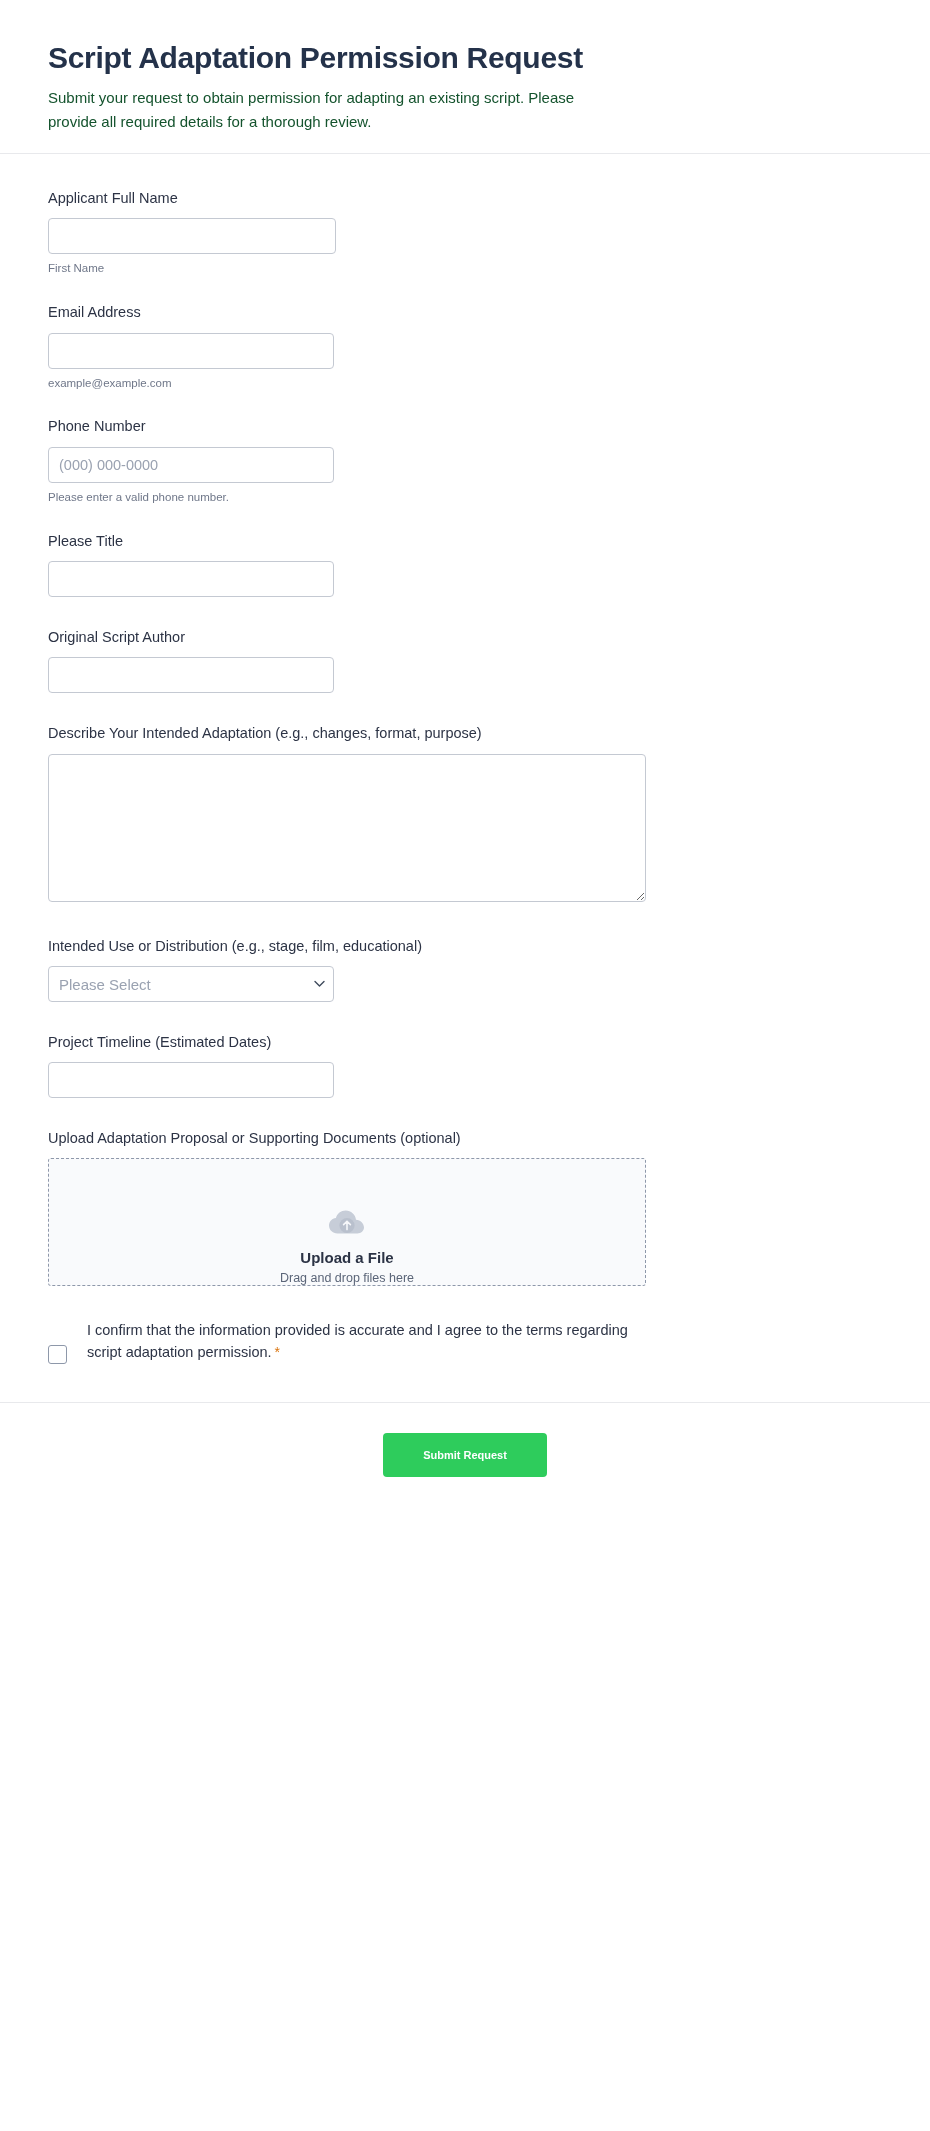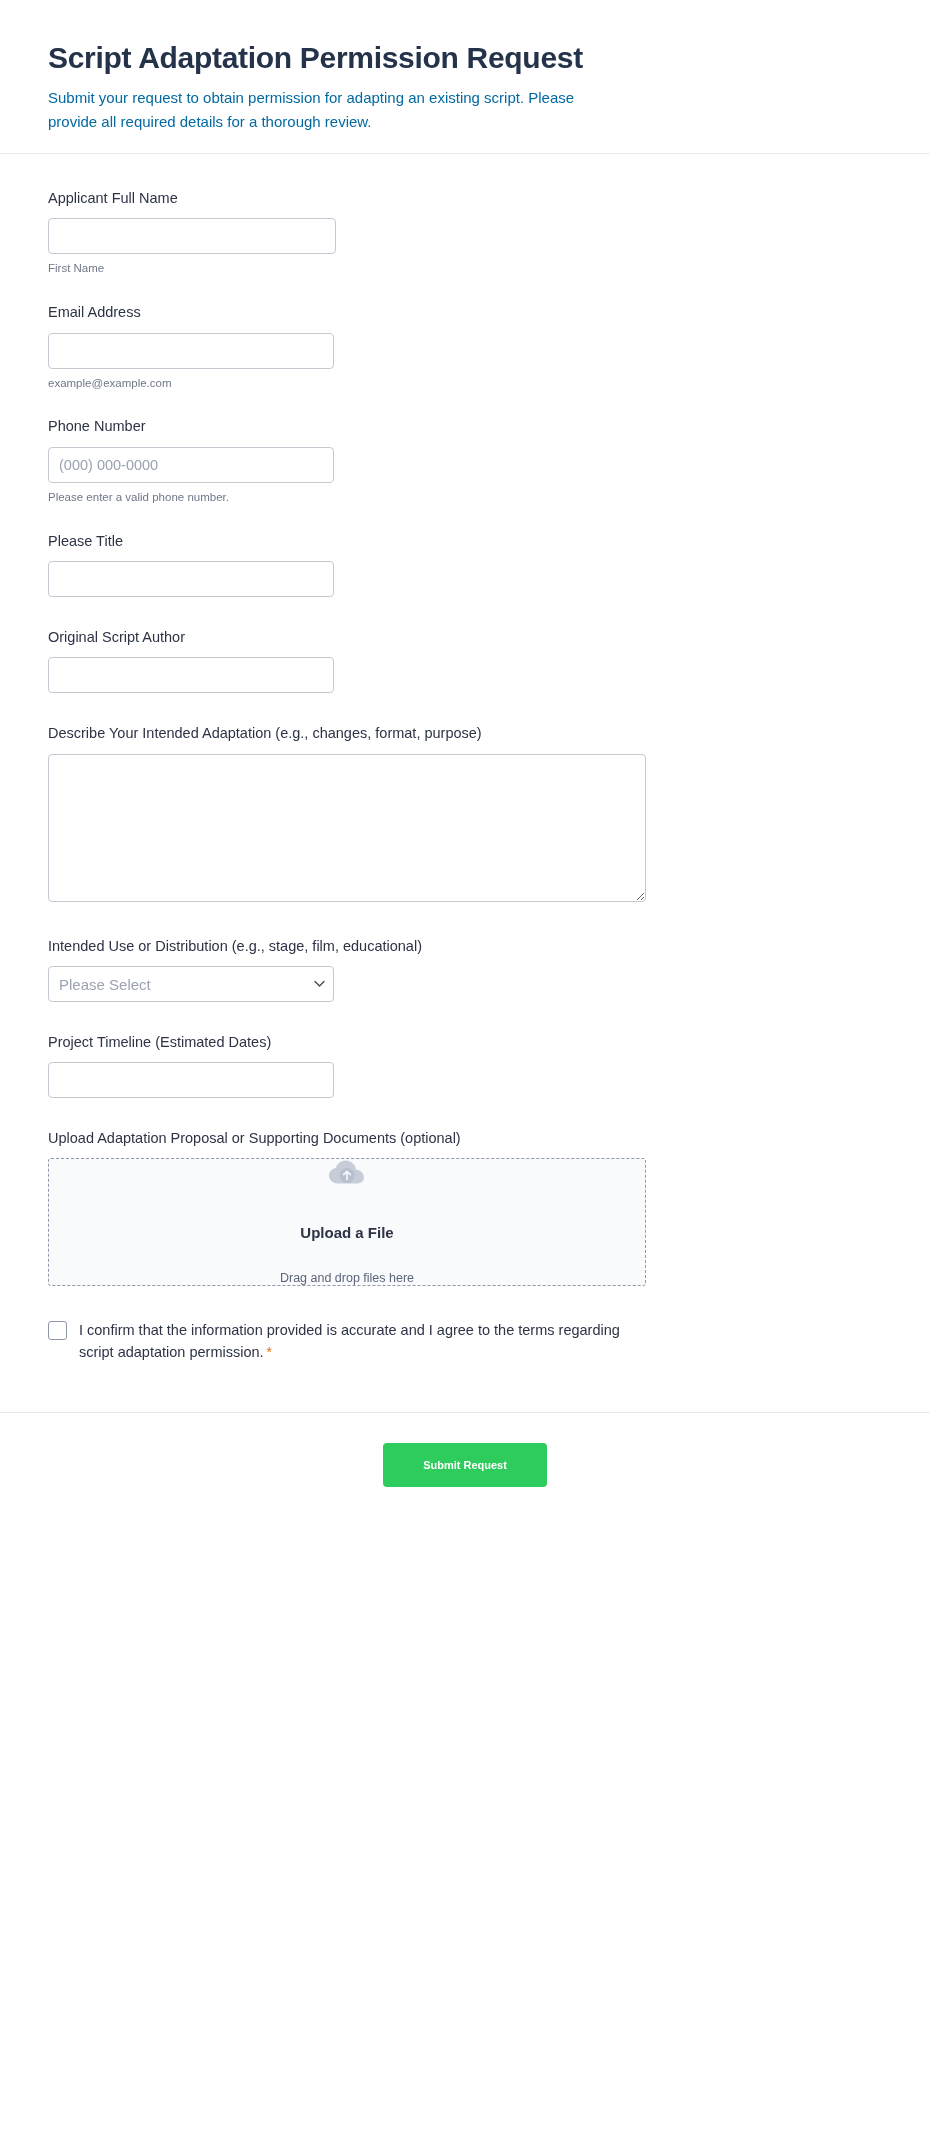--- a/index.html
+++ b/index.html
@@ -27,21 +27,21 @@
     font-size: 30px;
     font-weight: bold;
     letter-spacing: -0.3px;
     color: #24324a;
     margin: 0 0 10px 0;
     line-height: 1.2;
   }
   .form-subtitle {
     font-size: 15px;
     line-height: 1.6;
-    color: #0369a1;
+    color: #14532d;
     max-width: 570px;
     margin: 0;
   }
 
   
   .form-body {
     padding: 34px 48px 10px 48px;
   }
   .field {
     margin-bottom: 26px;
@@ -125,42 +125,42 @@
   
   .upload-box {
     width: 598px;
     height: 128px;
     border: 1px dashed #8e98aa;
     border-radius: 3px;
     background: #f9fafc;
     display: flex;
     flex-direction: column;
     align-items: center;
-    justify-content: space-between;
+    justify-content: flex-end;
   }
   .upload-icon {
     margin-bottom: 8px;
   }
   .upload-title {
     font-size: 15px;
     font-weight: bold;
     color: #2c3345;
     margin-bottom: 5px;
   }
   .upload-hint {
     font-size: 12.5px;
     color: #5b6578;
   }
 
   
   .consent {
     display: flex;
-    align-items: flex-start;
-    gap: 12px;
-    margin: 34px 0 38px 0;
+    align-items: flex-end;
+    gap: 20px;
+    margin: 34px 0 28px 0;
     max-width: 580px;
   }
   .checkbox {
     width: 19px;
     height: 19px;
     min-width: 19px;
     border: 1px solid #8e98aa;
     border-radius: 3px;
     background: #fff;
     margin-top: 1px;

